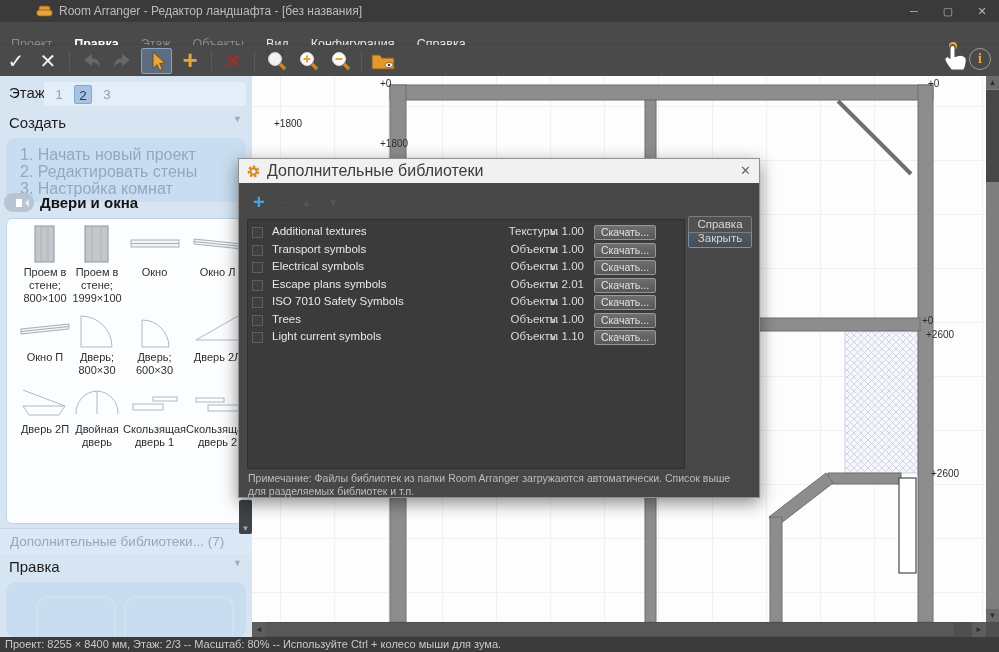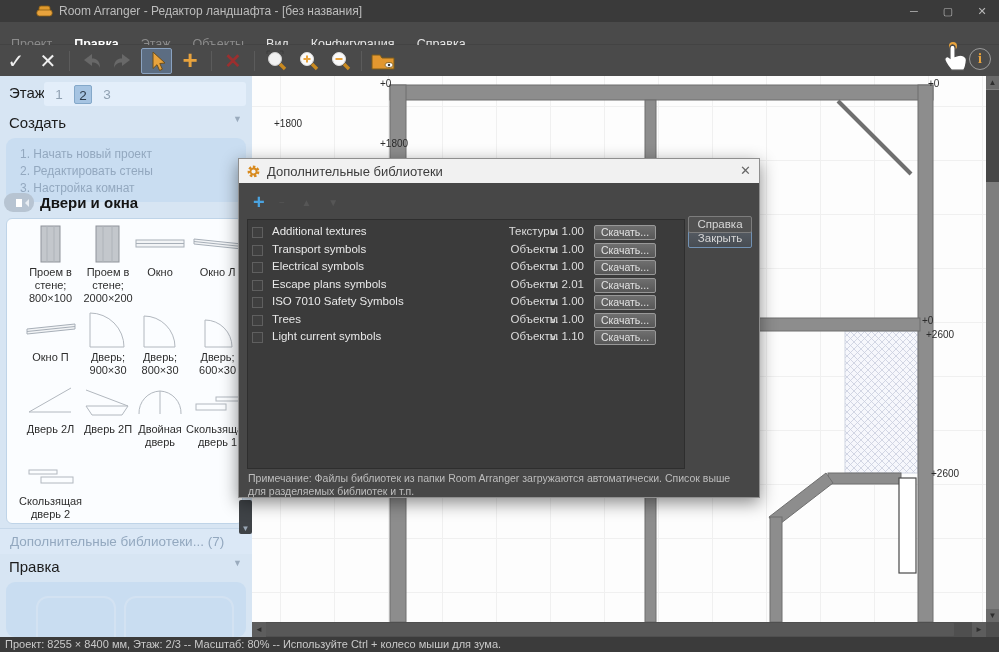--- a/index.html
+++ b/index.html
@@ -34,21 +34,21 @@
   
   .sidebar { position:absolute; left:0; top:0; width:252px; height:561px; background:#d7e5f3; overflow:hidden; }
   .floor-row { position:absolute; left:0; top:4px; width:252px; height:28px; }
   .floor-label { position:absolute; left:9px; top:4px; font-size:15px; color:#1c1c1c; }
   .floor-tabs { position:absolute; left:44px; top:2px; width:202px; height:24px; background:#e3eefa; border-radius:3px; display:flex; align-items:center; }
   .ftab { width:18px; height:19px; margin-left:6px; text-align:center; line-height:19px; font-size:13.5px; color:#90a1b2; border-radius:2px; }
   .ftab.active { background:#a6c4e2; border:1px solid #84a8c9; color:#2d3c4c; }
   .sec-h { position:absolute; left:9px; font-size:15px; color:#1c1c1c; }
   .chev { position:absolute; right:10px; font-size:9px; color:#9aabbd; }
   .panel-blue { position:absolute; left:6px; width:240px; background:#c9ddf1; border-radius:9px; }
-  .steps { padding:8px 0 0 14px; font-size:12px; line-height:17px; color:#93a8bf; }
+  .steps { padding:8px 0 0 14px; font-size:16px; line-height:17px; color:#93a8bf; }
   .doors-h-badge { position:absolute; left:4px; top:-2px; }
   .doors-title { position:absolute; left:40px; top:0; font-size:15px; font-weight:bold; color:#141414; }
   .doors-panel { position:absolute; left:6px; top:142px; width:237px; height:306px; background:#fbfdff; border:1px solid #bfd4e8; border-radius:6px; overflow:hidden; }
   .doors-grid { display:grid; grid-template-columns:repeat(4,1fr); row-gap:5px; padding:6px 2px 0 12px; }
   .door-item { display:flex; flex-direction:column; align-items:center; }
   .dicon { height:38px; display:flex; align-items:flex-end; justify-content:center; }
   .dlabel { font-size:11px; line-height:13px; color:#2e2e2e; text-align:center; margin-top:3px; }
   .libs-link { position:absolute; left:0; top:452px; width:252px; height:26px; background:#dbe8f6; border-top:1px solid #c6d8ea; line-height:26px; padding-left:10px; font-size:13.5px; color:#93a8bf; }
   .edit-panel-shapes { position:absolute; overflow:hidden; }
   .epsh { position:absolute; border:2px solid #d3e2f2; border-radius:12px; background:transparent; }
@@ -68,21 +68,21 @@
   .vs-arrow { position:absolute; left:0; width:13px; height:13px; color:#2e2e2e; font-size:8px; text-align:center; line-height:13px; background:#6a6a6a; }
   .vs-thumb { position:absolute; left:0; top:14px; width:13px; height:92px; background:#474747; }
   .corner { position:absolute; left:986px; top:546px; width:13px; height:15px; background:#4f4f4f; }
 
   
   .statusbar { position:absolute; left:0; top:637px; width:999px; height:15px; background:#3b3b3b; color:#c9c9c9; font-size:11px; line-height:15px; padding-left:5px; }
 
   
   .dialog { position:absolute; left:238px; top:158px; width:522px; height:340px; background:#474747; border:1px solid #8f8f8f; box-shadow:0 5px 16px rgba(0,0,0,.45); z-index:50; }
   .dlg-titlebar { position:absolute; left:0; top:0; width:520px; height:24px; background:#f1f1f1; display:flex; align-items:center; }
-  .dlg-title { font-size:13px; color:#3c3c3c; margin-left:6px; }
+  .dlg-title { font-size:16px; color:#3c3c3c; margin-left:6px; }
   .dlg-close { position:absolute; right:8px; top:0; height:24px; line-height:24px; color:#666; font-size:13px; }
   .dlg-add { position:absolute; left:14px; top:32px; color:#4aa3e0; font-size:20px; font-weight:bold; }
   .dlg-dimtools { position:absolute; left:40px; top:38px; color:#565656; font-size:10px; letter-spacing:7px; }
   .btn { position:absolute; width:64px; text-align:center; font-size:11.5px; color:#d6d6d6; border-radius:2px; }
   .btn-close { left:449px; top:34px; height:19px; line-height:17px; background:linear-gradient(#555b63,#484d53); border:1px solid #7292b4;margin-top:36px; }
   .btn-help { left:449px; top:57px; height:17px; line-height:15px; background:#515151; border:1px solid #7d7d7d; }
   .dlg-list { position:absolute; left:8px; top:60px; width:438px; height:250px; background:#3b3b3b; border:1px solid #2e2e2e; }
   .lrow { position:absolute; left:0; width:436px; height:17px; }
   .lchk { position:absolute; left:4px; top:3px; width:11px; height:11px; background:#3f3f3f; border:1px solid #5f5f5f; }
   .lname { position:absolute; left:24px; top:1px; font-size:11.5px; color:#e8e8e8; }
@@ -221,21 +221,21 @@
             <span class="dlabel">Проем в стене; 800×100</span>
           </div>
           <div class="door-item">
             <span class="dicon">
                 <svg width="52" height="38">
                   <rect x="14" y="1" width="23" height="36" fill="#c3c7cc" stroke="#8f949b"></rect>
                   <line x1="21" y1="1" x2="21" y2="37" stroke="#aeb3b9"></line>
                   <line x1="30" y1="1" x2="30" y2="37" stroke="#aeb3b9"></line>
                 </svg>
               </span>
-            <span class="dlabel">Проем в стене; 2000×200</span>
+            <span class="dlabel">Проем в стене; 1999×100</span>
           </div>
           <div class="door-item">
             <span class="dicon">
                 <svg width="52" height="38">
                   <rect x="2" y="15" width="48" height="7" fill="#f2f4f6" stroke="#a7afb8"></rect>
                   <line x1="2" y1="18.5" x2="50" y2="18.5" stroke="#a7afb8"></line>
                 </svg>
               </span>
             <span class="dlabel">Окно</span>
           </div>
@@ -250,28 +250,20 @@
           </div>
 
           <div class="door-item">
             <span class="dicon">
                 <svg width="52" height="38">
                   <polygon points="2,19 50,14 50,19 2,24" fill="#f2f4f6" stroke="#a7afb8"></polygon>
                   <line x1="2" y1="21.5" x2="50" y2="16.5" stroke="#a7afb8"></line>
                 </svg>
               </span>
             <span class="dlabel">Окно П</span>
-          </div>
-          <div class="door-item">
-            <span class="dicon">
-                <svg width="52" height="38">
-                  <path d="M8,37 L8,3 A34,34 0 0 1 42,37 Z" fill="none" stroke="#b2b8bf"></path>
-                </svg>
-              </span>
-            <span class="dlabel">Дверь; 900×30</span>
           </div>
           <div class="door-item">
             <span class="dicon">
                 <svg width="52" height="38">
                   <path d="M10,37 L10,6 A31,31 0 0 1 41,37 Z" fill="none" stroke="#b2b8bf"></path>
                 </svg>
               </span>
             <span class="dlabel">Дверь; 800×30</span>
           </div>
           <div class="door-item">

